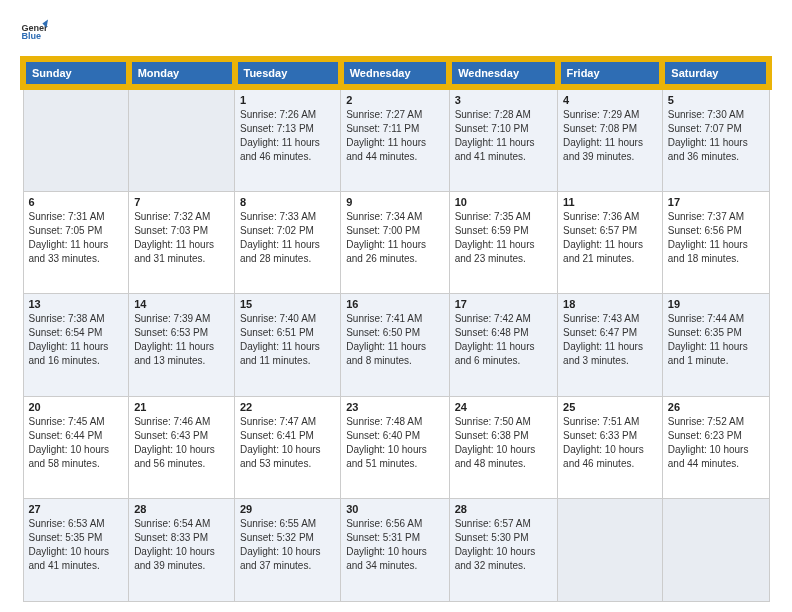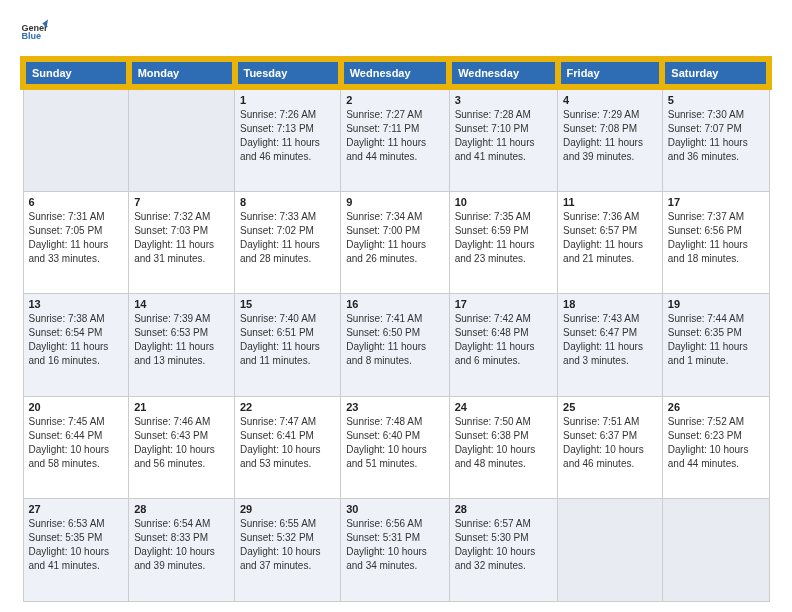--- a/index.html
+++ b/index.html
@@ -293,21 +293,21 @@
           <td>
             <span class="day-num">24</span>
             <div class="day-info">Sunrise: 7:50 AM
 Sunset: 6:38 PM
 Daylight: 10 hours
 and 48 minutes.</div>
           </td>
           <td>
             <span class="day-num">25</span>
             <div class="day-info">Sunrise: 7:51 AM
-Sunset: 6:37 PM
+Sunset: 6:33 PM
 Daylight: 10 hours
 and 46 minutes.</div>
           </td>
           <td>
             <span class="day-num">26</span>
             <div class="day-info">Sunrise: 7:52 AM
 Sunset: 6:23 PM
 Daylight: 10 hours
 and 44 minutes.</div>
           </td>

